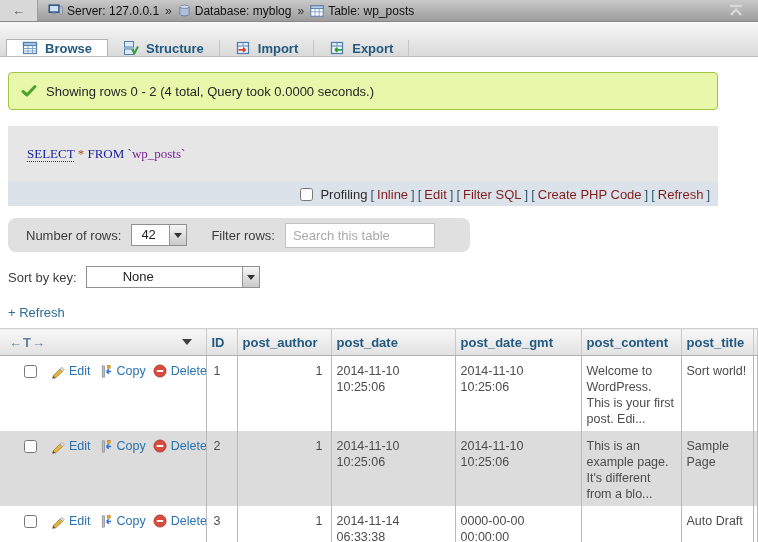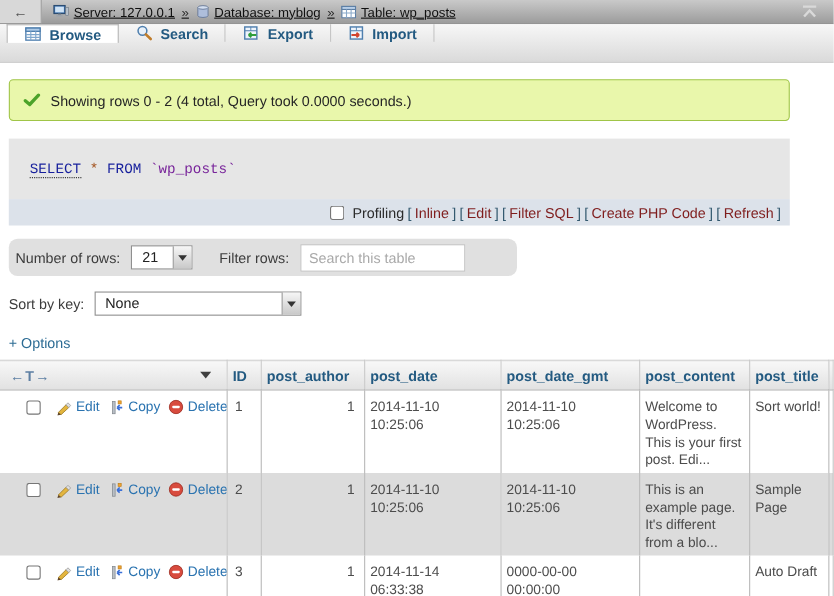--- a/index.html
+++ b/index.html
@@ -14,28 +14,28 @@
   .topbar {
     height:22px; display:flex; align-items:center;
     background:linear-gradient(#c9c9c9,#9c9c9c);
     border-bottom:1px solid #8a8a8a;
   }
   .nav-toggle {
     width:38px; height:100%; background:#d8d8d8; border-right:1px solid #9d9d9d;
     display:flex; align-items:center; justify-content:center;
     color:#555; font-size:13px; cursor:pointer;
   }
-  .crumbs { display:flex; align-items:center; gap:6px; padding-left:10px; flex:1; font-size:12px; color:#101010;text-decoration:underline; }
+  .crumbs { display:flex; align-items:center; gap:6px; padding-left:10px; flex:1; font-size:12px; color:#101010; }
   .crumb { display:flex; align-items:center; gap:4px; cursor:pointer; }
   .crumb-sep { color:#2e2e2e; }
   .collapse-btn { margin-right:14px; cursor:pointer; display:flex; }
 
   
   .tabbar {
-    height:35px; display:flex; align-items:flex-start;
+    height:35px; display:flex; align-items:flex-end;
     background:linear-gradient(#f7f7f7,#dadada);
     border-bottom:1px solid #bdbdbd;
   }
   .tab {
     display:inline-flex; align-items:center; gap:7px; padding:0 15px;
     border-right:1px solid #c6c6c6; color:#235a81; font-weight:bold;
     font-size:13px; cursor:pointer; white-space:nowrap;
   }
   .tab.active {
     background:#fff; border:1px solid #b3b3b3; border-bottom:none;
@@ -47,54 +47,54 @@
   .msgbox {
     margin:15px 8px 0; width:710px; height:38px;
     background:#e9f7ab; border:1px solid #a0c548; border-radius:4px;
     display:flex; align-items:center; gap:9px; padding:0 12px; color:#262626;
   }
 
   
   .sqlbox { margin:16px 8px 0; width:710px; }
   .sql-query {
     background:#e6e6e6; padding:20px 10px 20px 19px;
-    font-family:Liberation Mono, monospace; font-size:13px;
+    font-family:Liberation Serif, serif; font-size:13px;
   }
   .kw { color:#161f9c; }
   .kw.dotted { border-bottom:1px dotted #3a3a3a; }
   .star { color:#a2511c; }
   .ident { color:#78249a; }
   .sql-tools {
     background:#dce2ea; height:24px; display:flex; justify-content:flex-end;
     align-items:center; padding-right:8px; font-size:13px; color:#2b2b2b; gap:3px;
   }
   .sql-tools input { margin-right:4px; }
   .bracket { color:#33596f; }
   .tool-link { color:#7f1d1d; cursor:pointer; }
 
   
   .rowsbox {
     margin:12px 0 0 8px; width:462px; height:34px; background:#e0e0e0;
-    border-radius:8px; display:flex; align-items:center; padding-left:6px;
+    border-radius:8px; display:flex; align-items:center; padding-left:18px;
     gap:10px; color:#3c3c3c;
   }
   .fake-select { background:#fff; border:1px solid #8f8f8f; height:22px; display:inline-flex; align-items:stretch; cursor:pointer; }
   .fake-select .val { padding:2px 9px 0; font-size:13px; color:#222; flex:1; }
   .fake-select .btn {
     width:17px; border-left:1px solid #979797;
     background:linear-gradient(#f6f6f6,#c9c9c9);
     display:flex; align-items:center; justify-content:center;
   }
   .fake-select .btn .tri { width:0; height:0; border-left:4px solid transparent; border-right:4px solid transparent; border-top:5px solid #333; }
   .filter-input { width:150px; height:25px; border:1px solid #c2c2c2; padding:0 7px; font-size:13px; color:#333; font-family:inherit; }
   ::placeholder { color:#a9a9a9; opacity:1; }
   .filter-gap { margin-left:14px; }
 
   .sortrow { margin:14px 0 0 8px; display:flex; align-items:center; gap:9px; color:#3c3c3c; }
-  .sort-select { width:188px; }
+  .sort-select { width:174px;padding-left:27px; }
 
   .options-link { margin:17px 0 0 8px; display:inline-block; color:#2d6c94; cursor:pointer; }
 
   
   table.results { border-collapse:collapse; table-layout:fixed; width:758px; margin-top:8px; }
   .results thead th {
     background:linear-gradient(#f8f8f8,#e1e1e1);
     border-top:1px solid #d0d0d0; border-bottom:1px solid #b0b0b0;
     border-right:1px solid #c9c9c9;
     color:#235a81; font-weight:bold; text-align:left;
@@ -174,42 +174,43 @@
       <rect x="1.5" y="2.5" width="13" height="3" fill="#aecbe8" stroke="#4f7fae" stroke-width="1.2"></rect>
       <line x1="1.5" y1="8.5" x2="14.5" y2="8.5" stroke="#7fa6cc"></line>
       <line x1="1.5" y1="11" x2="14.5" y2="11" stroke="#7fa6cc"></line>
       <line x1="6" y1="5.5" x2="6" y2="13.5" stroke="#7fa6cc"></line>
       <line x1="10.5" y1="5.5" x2="10.5" y2="13.5" stroke="#7fa6cc"></line>
     </svg>
     <span>Browse</span>
   </div>
   <div class="tab">
     <svg viewBox="0 0 16 16" width="16" height="16">
-      <circle cx="6.5" cy="6" r="4" fill="#e8f1fa" stroke="#4f7fae" stroke-width="1.4"></circle>
-      <line x1="9.6" y1="9.2" x2="14" y2="13.5" stroke="#c07c2a" stroke-width="2.4" stroke-linecap="round"></line>
+      <rect x="1.5" y="1.5" width="9" height="5.5" fill="#dcebf8" stroke="#4f7fae"></rect>
+      <rect x="1.5" y="9" width="9" height="5.5" fill="#dcebf8" stroke="#4f7fae"></rect>
+      <path d="M9 9.5 L11.5 13 L15 6.5" stroke="#35a037" stroke-width="2" fill="none"></path>
     </svg>
-    <span>Search</span>
+    <span>Structure</span>
+  </div>
+  <div class="tab">
+    <svg viewBox="0 0 16 16" width="16" height="16">
+      <rect x="2.5" y="2.5" width="11" height="11" fill="#eef4fb" stroke="#4f7fae" stroke-width="1.3"></rect>
+      <line x1="2.5" y1="6" x2="13.5" y2="6" stroke="#4f7fae"></line>
+      <line x1="8" y1="2.5" x2="8" y2="6" stroke="#4f7fae" stroke-width="0.8"></line>
+      <path d="M3.5 9.8 H10.5 M10.5 9.8 L8 7.8 M10.5 9.8 L8 11.8" stroke="#d2452f" stroke-width="1.8" fill="none"></path>
+    </svg>
+    <span>Import</span>
   </div>
   <div class="tab">
     <svg viewBox="0 0 16 16" width="16" height="16">
       <rect x="2.5" y="2.5" width="11" height="11" fill="#eef4fb" stroke="#4f7fae" stroke-width="1.3"></rect>
       <line x1="2.5" y1="6" x2="13.5" y2="6" stroke="#4f7fae"></line>
       <line x1="8" y1="2.5" x2="8" y2="6" stroke="#4f7fae" stroke-width="0.8"></line>
       <path d="M13 9.8 H6 M6 9.8 L8.5 7.8 M6 9.8 L8.5 11.8" stroke="#2f9e3a" stroke-width="1.8" fill="none"></path>
     </svg>
     <span>Export</span>
-  </div>
-  <div class="tab">
-    <svg viewBox="0 0 16 16" width="16" height="16">
-      <rect x="2.5" y="2.5" width="11" height="11" fill="#eef4fb" stroke="#4f7fae" stroke-width="1.3"></rect>
-      <line x1="2.5" y1="6" x2="13.5" y2="6" stroke="#4f7fae"></line>
-      <line x1="8" y1="2.5" x2="8" y2="6" stroke="#4f7fae" stroke-width="0.8"></line>
-      <path d="M3.5 9.8 H10.5 M10.5 9.8 L8 7.8 M10.5 9.8 L8 11.8" stroke="#d2452f" stroke-width="1.8" fill="none"></path>
-    </svg>
-    <span>Import</span>
   </div>
 </div>
 
 
 <div class="msgbox">
   <svg viewBox="0 0 16 16" width="16" height="16">
     <path d="M2 8.5 L6 12 L14 3.5" stroke="#4ca32a" stroke-width="3" fill="none" stroke-linecap="round" stroke-linejoin="round"></path>
   </svg>
   <span>Showing rows 0 - 2 (4 total, Query took 0.0000 seconds.)</span>
 </div>
@@ -240,42 +241,42 @@
     <span class="bracket">[</span>
     <span class="tool-link">Refresh</span>
     <span class="bracket">]</span>
   </div>
 </div>
 
 
 <div class="rowsbox">
   <span>Number of rows:</span>
   <div class="fake-select" style="width:56px;">
-    <span class="val">21</span>
+    <span class="val">42</span>
     <span class="btn">
         <span class="tri"></span>
       </span>
   </div>
   <span class="filter-gap">Filter rows:</span>
   <input class="filter-input" type="text" placeholder="Search this table" style="">
 </div>
 
 
 <div class="sortrow">
   <span>Sort by key:</span>
   <div class="fake-select sort-select">
     <span class="val">None</span>
     <span class="btn">
         <span class="tri"></span>
       </span>
   </div>
 </div>
 
 
-<span class="options-link">+ Options</span>
+<span class="options-link">+ Refresh</span>
 
 
 <table class="results">
   <colgroup>
     <col style="width:206px">
       <col style="width:31px">
       <col style="width:94px">
     <col style="width:124px">
       <col style="width:126px">
       <col style="width:100px">

